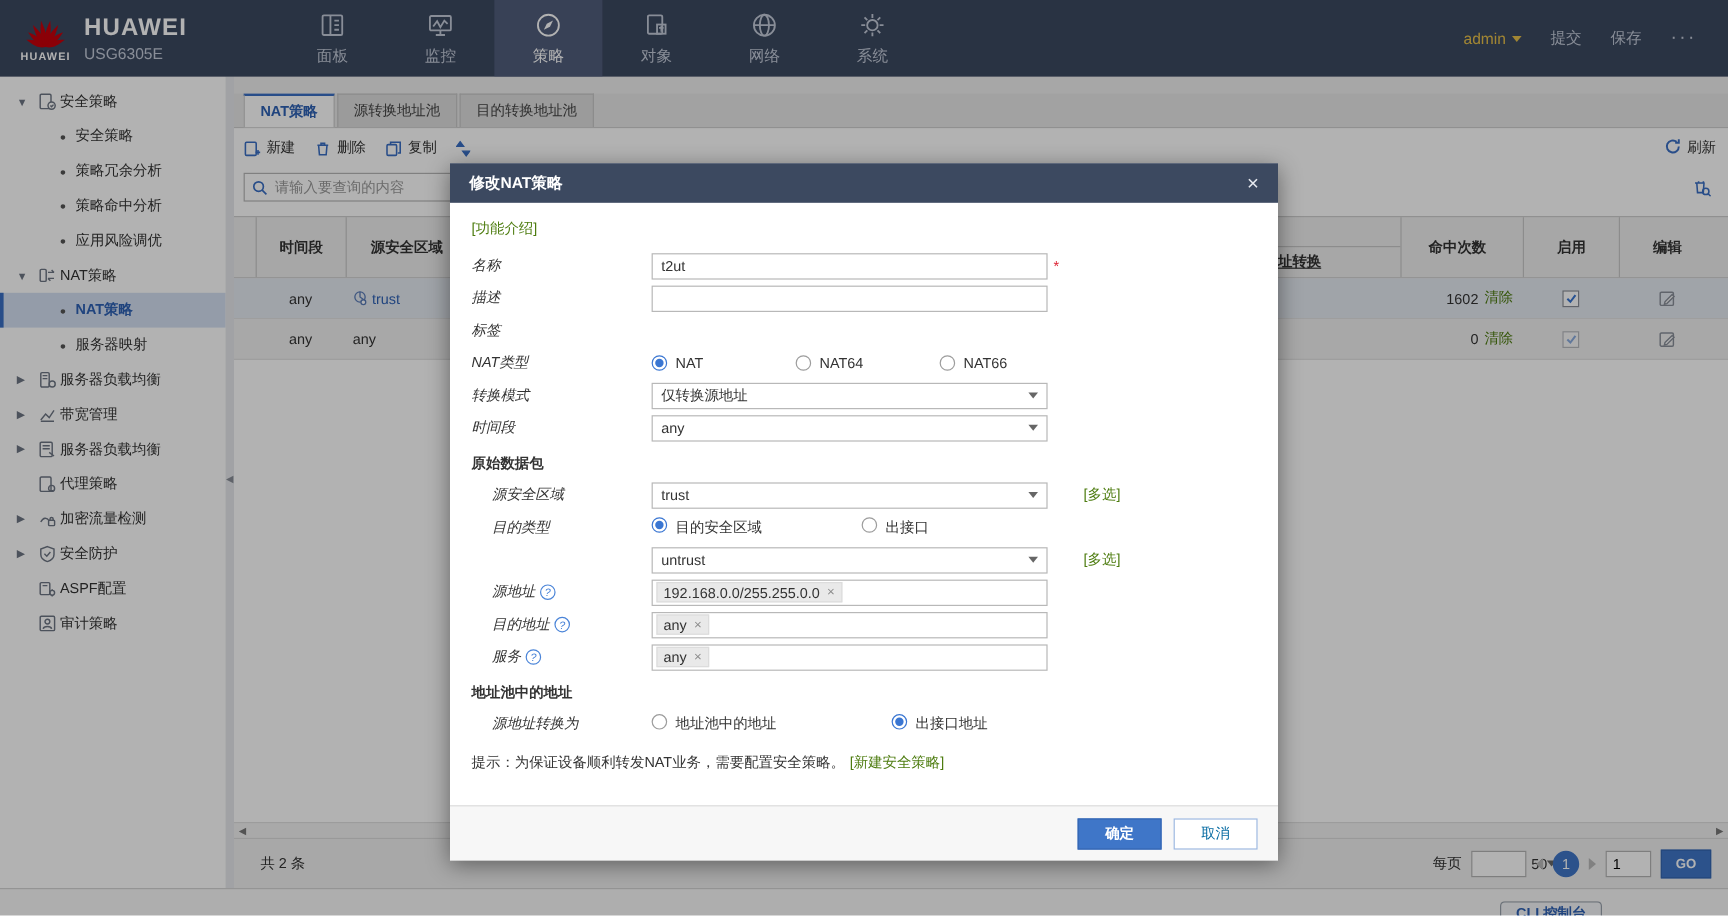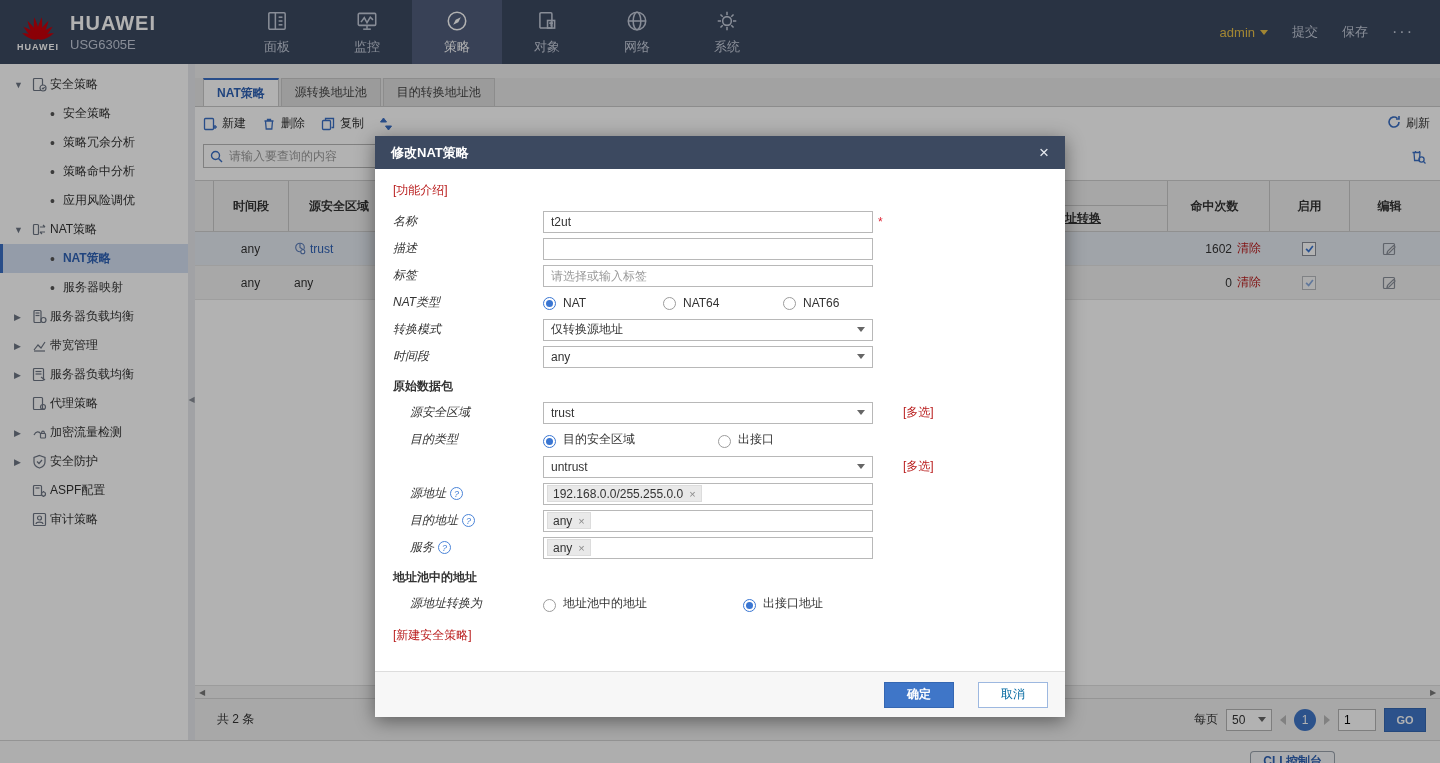--- a/index.html
+++ b/index.html
@@ -72,36 +72,36 @@
   .td { display:flex; align-items:center; }
   .c-spacer { width:18px; }
   .c-time { width:75px; justify-content:center; }
   .c-zone { width:95px; padding-left:6px; }
   .c-fill { width:678px; }
   .c-xlat { width:106px;text-decoration:underline; }
   .c-hits { width:102px; justify-content:flex-end; padding-right:8px; gap:5px; }
   .c-en { width:80px; justify-content:center; }
   .c-edit { width:80px; justify-content:center; }
   .zone-link { color:#2f62b5; display:flex; align-items:center; gap:3px; }
-  .link { color:#b91c1c; cursor:pointer; text-decoration:none; }
+  .link { color:#4d7c0f; cursor:pointer; text-decoration:none; }
   .cbx { width:14px; height:14px; border:1px solid #8a8f98; background:#fff; display:flex; align-items:center; justify-content:center; cursor:pointer; }
   .cbx.dim2 { opacity:.55; }
   .tfill { flex:1; background:#fff; }
 
   
   .hscroll { height:13px; background:#f3f3f3; border-top:1px solid #e0e0e0; position:relative; }
   .hs-btn { position:absolute; top:0; width:14px; height:12px; display:flex; align-items:center; justify-content:center; color:#777; font-size:8px; cursor:pointer; }
   .hs-left { left:0; } .hs-right { right:0; }
   .hs-thumb { position:absolute; left:302px; top:1px; width:363px; height:10px; background:#cfcfcf; border-radius:2px; cursor:pointer; }
 
   
   .statusbar { height:42px; background:#f1f1f1; border-top:1px solid #d6d6d6; display:flex; align-items:center; padding:0 14px 0 22px; }
   .pager { margin-left:auto; display:flex; align-items:center; gap:8px; }
   .mini-select { width:46px; height:22px; background:#fff; border:1px solid #b5b5b5; display:flex; align-items:center; padding:0 5px; cursor:pointer; }
-  .mini-select .cv { flex:1; }
+  .mini-select .cv { flex:1;margin-left:44px; }
   .tri-down { width:0; height:0; border-left:4px solid transparent; border-right:4px solid transparent; border-top:5px solid #666; }
   .pg-arrow { width:0; height:0; cursor:pointer; }
   .pg-prev { border-top:5px solid transparent; border-bottom:5px solid transparent; border-right:6px solid #b9b9b9; }
   .pg-next { border-top:5px solid transparent; border-bottom:5px solid transparent; border-left:6px solid #b9b9b9; }
   .pg-num { width:22px; height:22px; border-radius:50%; background:#3f76c8; color:#fff; display:flex; align-items:center; justify-content:center; cursor:pointer; }
   .goto { width:38px; height:22px; border:1px solid #b5b5b5; background:#fff; padding:0 5px; font-family:inherit; font-size:12px; }
   .go-btn { width:42px; height:24px; background:#3f76c8; color:#fff; border:1px solid #3567b2; font-weight:bold; font-size:11px; cursor:pointer; display:flex; align-items:center; justify-content:center; }
 
   
   .footer { height:36px; background:#fafafa; border-top:1px solid #d5d5d5; border-bottom:3px solid #7e858d; position:relative; }
@@ -123,25 +123,25 @@
   .req { color:#d23; margin-left:5px; }
   .selbox { width:330px; height:22px; border:1px solid #b8b8b8; background:#fff; display:flex; align-items:center; padding:0 7px; cursor:pointer; }
   .selbox .cv { flex:1; }
   .tokenbox { width:330px; height:22px; border:1px solid #b8b8b8; background:#fff; display:flex; align-items:center; padding:0 3px; gap:4px; }
   .token { background:#e9e9e9; border:1px solid #dcdcdc; height:17px; display:flex; align-items:center; gap:6px; padding:0 5px; color:#333; }
   .token .x { color:#8a8a8a; cursor:pointer; font-size:11px; }
   .multi { margin-left:30px; }
   .radio { width:13px; height:13px; border:1px solid #9c9c9c; border-radius:50%; background:#fff; display:inline-flex; align-items:center; justify-content:center; margin-right:7px; cursor:pointer; flex:none; }
   .radio.on { border-color:#3a76d2; }
   .radio.on::after { content:""; width:7px; height:7px; border-radius:50%; background:#3a76d2; }
-  .ropt { display:flex; align-items:flex-end; cursor:pointer; }
+  .ropt { display:flex; align-items:flex-start; cursor:pointer; }
   .w120 { width:120px; } .w175 { width:175px; } .w200 { width:200px; }
   .qmark { width:13px; height:13px; border:1px solid #4a84d8; border-radius:50%; color:#4a84d8; font-size:9px; display:inline-flex; align-items:center; justify-content:center; }
   .tip { padding-left:18px; margin-top:10px; display:flex; gap:4px; }
-  .modal-foot { height:46px; background:#f7f7f7; border-top:1px solid #ddd; display:flex; align-items:center; justify-content:flex-end; gap:24px; padding-right:17px; }
+  .modal-foot { height:46px; background:#f7f7f7; border-top:1px solid #ddd; display:flex; align-items:center; justify-content:flex-end; gap:10px; padding-right:17px; }
   .btn { height:26px; width:70px; display:flex; align-items:center; justify-content:center; cursor:pointer; font-size:12px; }
   .btn.primary { background:#3f76c8; border:1px solid #3567b2; color:#fff; font-weight:bold; }
   .btn.plain { background:#fff; border:1px solid #9db8e0; color:#0369a1; }
   svg { display:block; }
 </style>
 </head>
 <body>
 
 <div class="topbar">
   <div class="brand">
@@ -604,21 +604,20 @@
       <span class="flabel">名称</span>
       <input class="tbox" value="t2ut" style="">
       <span class="req">*</span>
     </div>
     <div class="frow">
       <span class="flabel">描述</span>
       <input class="tbox" value="" style="">
     </div>
     <div class="frow">
       <span class="flabel">标签</span>
-      <input class="tbox" placeholder="请选择或输入标签" style="">
     </div>
     <div class="frow">
       <span class="flabel">NAT类型</span>
       <span class="ropt w120">
           <span class="radio on"></span>
           <span>NAT</span>
         </span>
       <span class="ropt w120">
           <span class="radio"></span>
           <span>NAT64</span>
@@ -717,20 +716,21 @@
           <span class="radio"></span>
           <span>地址池中的地址</span>
         </span>
       <span class="ropt">
           <span class="radio on"></span>
           <span>出接口地址</span>
         </span>
     </div>
 
     <div class="tip">
+      <span>提示：为保证设备顺利转发NAT业务，需要配置安全策略。</span>
       <a class="link">[新建安全策略]</a>
     </div>
   </div>
   <div class="modal-foot">
     <div class="btn primary">确定</div>
     <div class="btn plain">取消</div>
   </div>
 </div>
 
 </body></html>

